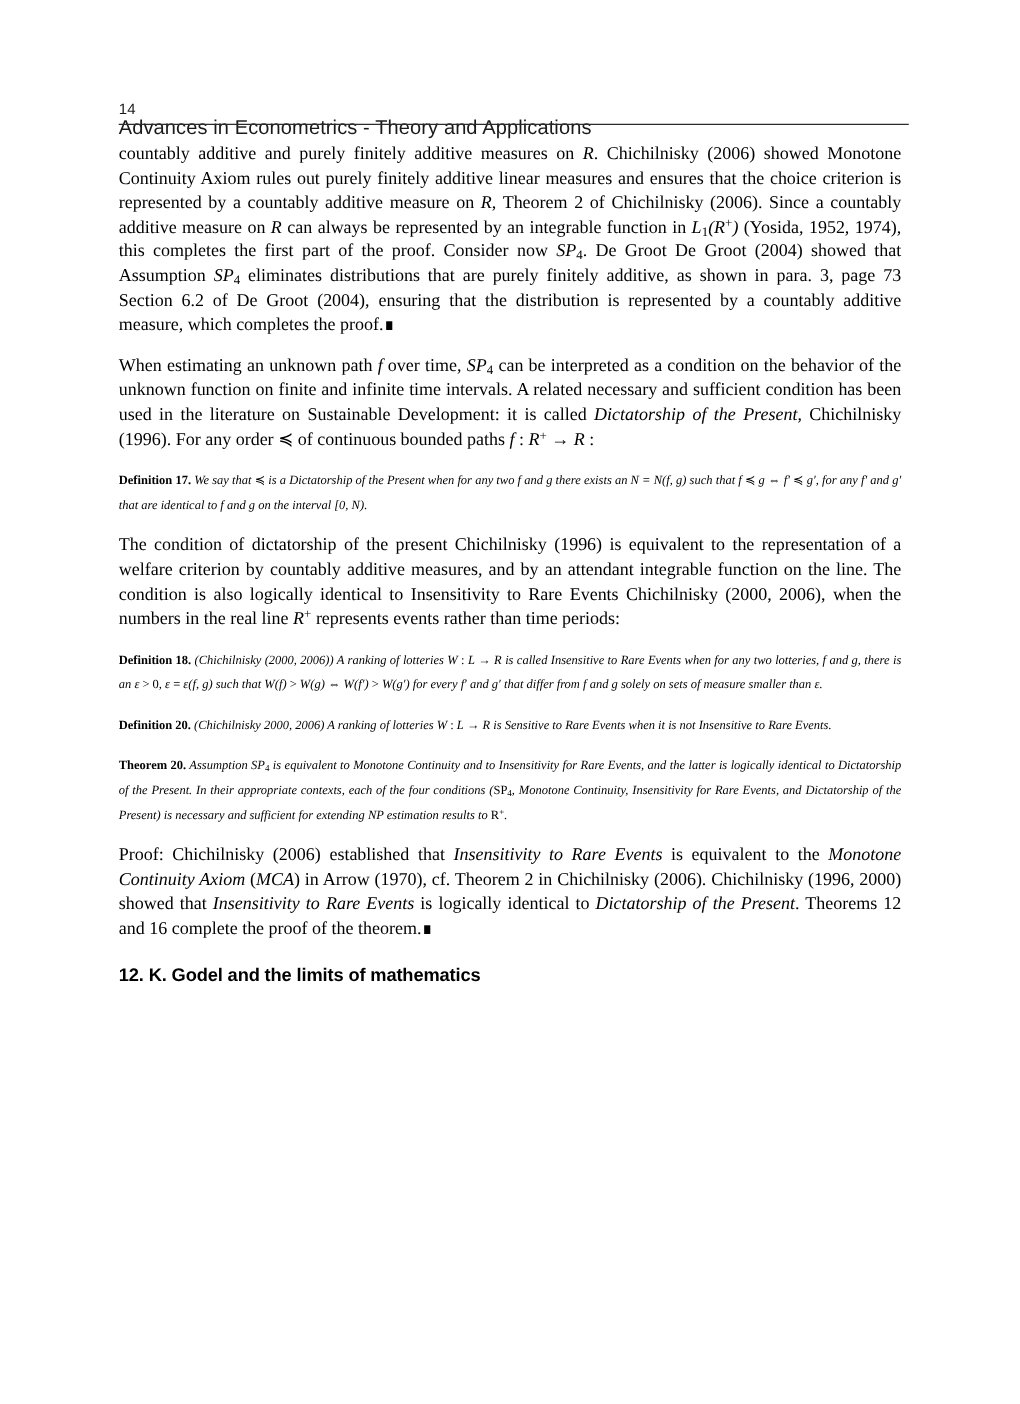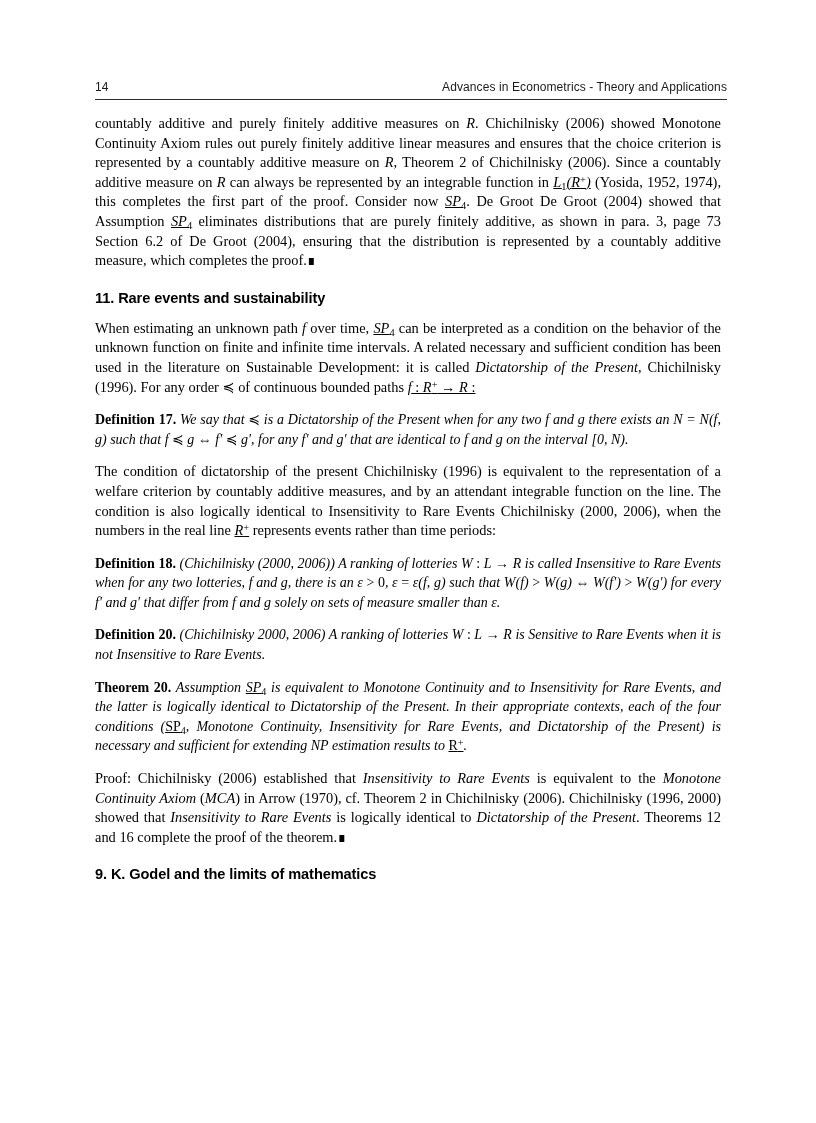--- a/index.html
+++ b/index.html
@@ -29,27 +29,28 @@
     position: absolute;
     left: 95px;
     top: 80px;
     width: 632px;
     display: flex;
     align-items: baseline;
     justify-content: space-between;
     font-family: "Liberation Sans", sans-serif;
     font-size: 11.5px;
     color: #1a1a1a;
+    flex-direction: column;
   }
   .header .folio {
     font-size: 12px;
     letter-spacing: 0.2px;
   }
   .header .runtitle {
-    font-size: 12px;
+    font-size: 16px;
     letter-spacing: 0.1px;
   }
   .header-rule {
     position: absolute;
     left: 95px;
     top: 99px;
     width: 632px;
     height: 1.4px;
     background: #2b2b2b;
   }
@@ -76,21 +77,21 @@
     font-family: "Liberation Sans", sans-serif;
     font-size: 14.6px;
     font-weight: bold;
     margin: 19px 0 13px 0;
     letter-spacing: -0.1px;
     color: #000;
   }
 
   .stmt {
     margin: 0 0 13px 0;
-    font-size: 14px;
+    font-size: 10px;
     line-height: 19.6px;
     text-align: justify;
     font-style: italic;
   }
   .stmt .lead {
     font-style: normal;
     font-weight: bold;
   }
 
   i, .it { }
@@ -109,50 +110,49 @@
     line-height: 0;
     vertical-align: 0.42em;
     font-style: normal;
   }
 
   .qed {
     font-style: normal;
     letter-spacing: 0;
   }
 
-  .nowrap { white-space: nowrap; text-decoration: underline; }
+  .nowrap { white-space: nowrap; }
 </style>
 </head>
 <body>
 
 <div class="page">
 
   <div class="header">
     <span class="folio">14</span>
     <span class="runtitle">Advances in Econometrics - Theory and Applications</span>
   </div>
   <div class="header-rule"></div>
 
   <div class="content">
 
     <p class="body"><span>countably additive and purely finitely additive measures on </span><span class="math">R</span><span>. Chichilnisky (2006) showed Monotone Continuity Axiom rules out purely finitely additive linear measures and ensures that the choice criterion is represented by a countably additive measure on </span><span class="math">R</span><span>, Theorem 2 of Chichilnisky (2006). Since a countably additive measure on </span><span class="math">R</span><span> can always be represented by an integrable function in </span><span class="nowrap"><span class="math">L</span><sub>1</sub><span class="math">(</span><span class="math">R</span><sup>+</sup><span class="math">)</span></span><span> (Yosida, 1952, 1974), this completes the first part of the proof. Consider now </span><span class="nowrap"><span class="math">SP</span><sub>4</sub></span><span>. De Groot De Groot (2004) showed that Assumption </span><span class="nowrap"><span class="math">SP</span><sub>4</sub></span><span> eliminates distributions that are purely finitely additive, as shown in para. 3, page 73 Section 6.2 of De Groot (2004), ensuring that the distribution is represented by a countably additive measure, which completes the proof.</span><span class="qed">∎</span></p>
 
-    <h2 class="section">11. Rare events and sustainability</h2>
 
     <p class="body"><span>When estimating an unknown path </span><span class="math">f</span><span> over time, </span><span class="nowrap"><span class="math">SP</span><sub>4</sub></span><span> can be interpreted as a condition on the behavior of the unknown function on finite and infinite time intervals. A related necessary and sufficient condition has been used in the literature on Sustainable Development: it is called </span><i>Dictatorship of the Present</i><span>, Chichilnisky (1996). For any order </span><span>≼</span><span> of continuous bounded paths </span><span class="nowrap"><span class="math">f</span><span> : </span><span class="math">R</span><sup>+</sup><span> → </span><span class="math">R</span><span> :</span></span></p>
 
     <p class="stmt"><span class="lead">Definition 17.</span><span> We say that </span><span class="up">≼</span><span> is a Dictatorship of the Present when for any two </span><span>f</span><span> and </span><span>g</span><span> there exists an </span><span>N</span><span> = </span><span>N(f, g)</span><span> such that </span><span>f</span><span class="up"> ≼ </span><span>g</span><span class="up"> ⇔ </span><span>f′</span><span class="up"> ≼ </span><span>g′</span><span>, for any </span><span>f′</span><span> and </span><span>g′</span><span> that are identical to </span><span>f</span><span> and </span><span>g</span><span> on the interval </span><span>[0, N)</span><span>.</span></p>
 
     <p class="body"><span>The condition of dictatorship of the present Chichilnisky (1996) is equivalent to the representation of a welfare criterion by countably additive measures, and by an attendant integrable function on the line. The condition is also logically identical to Insensitivity to Rare Events Chichilnisky (2000, 2006), when the numbers in the real line </span><span class="nowrap"><span class="math">R</span><sup>+</sup></span><span> represents events rather than time periods:</span></p>
 
     <p class="stmt"><span class="lead">Definition 18.</span><span> (Chichilnisky (2000, 2006)) A ranking of lotteries </span><span>W</span><span class="up"> : </span><span>L</span><span class="up"> → </span><span>R</span><span> is called Insensitive to Rare Events when for any two lotteries, </span><span>f</span><span> and </span><span>g</span><span>, there is an </span><span>ε</span><span class="up"> &gt; </span><span class="up">0</span><span>, </span><span>ε</span><span class="up"> = </span><span>ε(f, g)</span><span> such that </span><span>W(f)</span><span class="up"> &gt; </span><span>W(g)</span><span class="up"> ⇔ </span><span>W(f′)</span><span class="up"> &gt; </span><span>W(g′)</span><span> for every </span><span>f′</span><span> and </span><span>g′</span><span> that differ from </span><span>f</span><span> and </span><span>g</span><span> solely on sets of measure smaller than </span><span>ε</span><span>.</span></p>
 
     <p class="stmt"><span class="lead">Definition 20.</span><span> (Chichilnisky 2000, 2006) A ranking of lotteries </span><span>W</span><span class="up"> : </span><span>L</span><span class="up"> → </span><span>R</span><span> is Sensitive to Rare Events when it is not Insensitive to Rare Events.</span></p>
 
     <p class="stmt"><span class="lead">Theorem 20.</span><span> Assumption </span><span class="nowrap"><span>SP</span><sub>4</sub></span><span> is equivalent to Monotone Continuity and to Insensitivity for Rare Events, and the latter is logically identical to Dictatorship of the Present. In their appropriate contexts, each of the four conditions (</span><span class="nowrap"><span class="up">SP</span><sub>4</sub></span><span>, Monotone Continuity, Insensitivity for Rare Events, and Dictatorship of the Present) is necessary and sufficient for extending NP estimation results to </span><span class="nowrap"><span class="up">R</span><sup>+</sup></span><span>.</span></p>
 
     <p class="body"><span>Proof: Chichilnisky (2006) established that </span><i>Insensitivity to Rare Events</i><span> is equivalent to the </span><i>Monotone Continuity Axiom</i><span> (</span><i>MCA</i><span>) in Arrow (1970), cf. Theorem 2 in Chichilnisky (2006). Chichilnisky (1996, 2000) showed that </span><i>Insensitivity to Rare Events</i><span> is logically identical to </span><i>Dictatorship of the Present</i><span>. Theorems 12 and 16 complete the proof of the theorem.</span><span class="qed">∎</span></p>
 
-    <h2 class="section">9. K. Godel and the limits of mathematics</h2>
+    <h2 class="section">12. K. Godel and the limits of mathematics</h2>
 
 
   </div>
 </div>
 
 </body></html>

